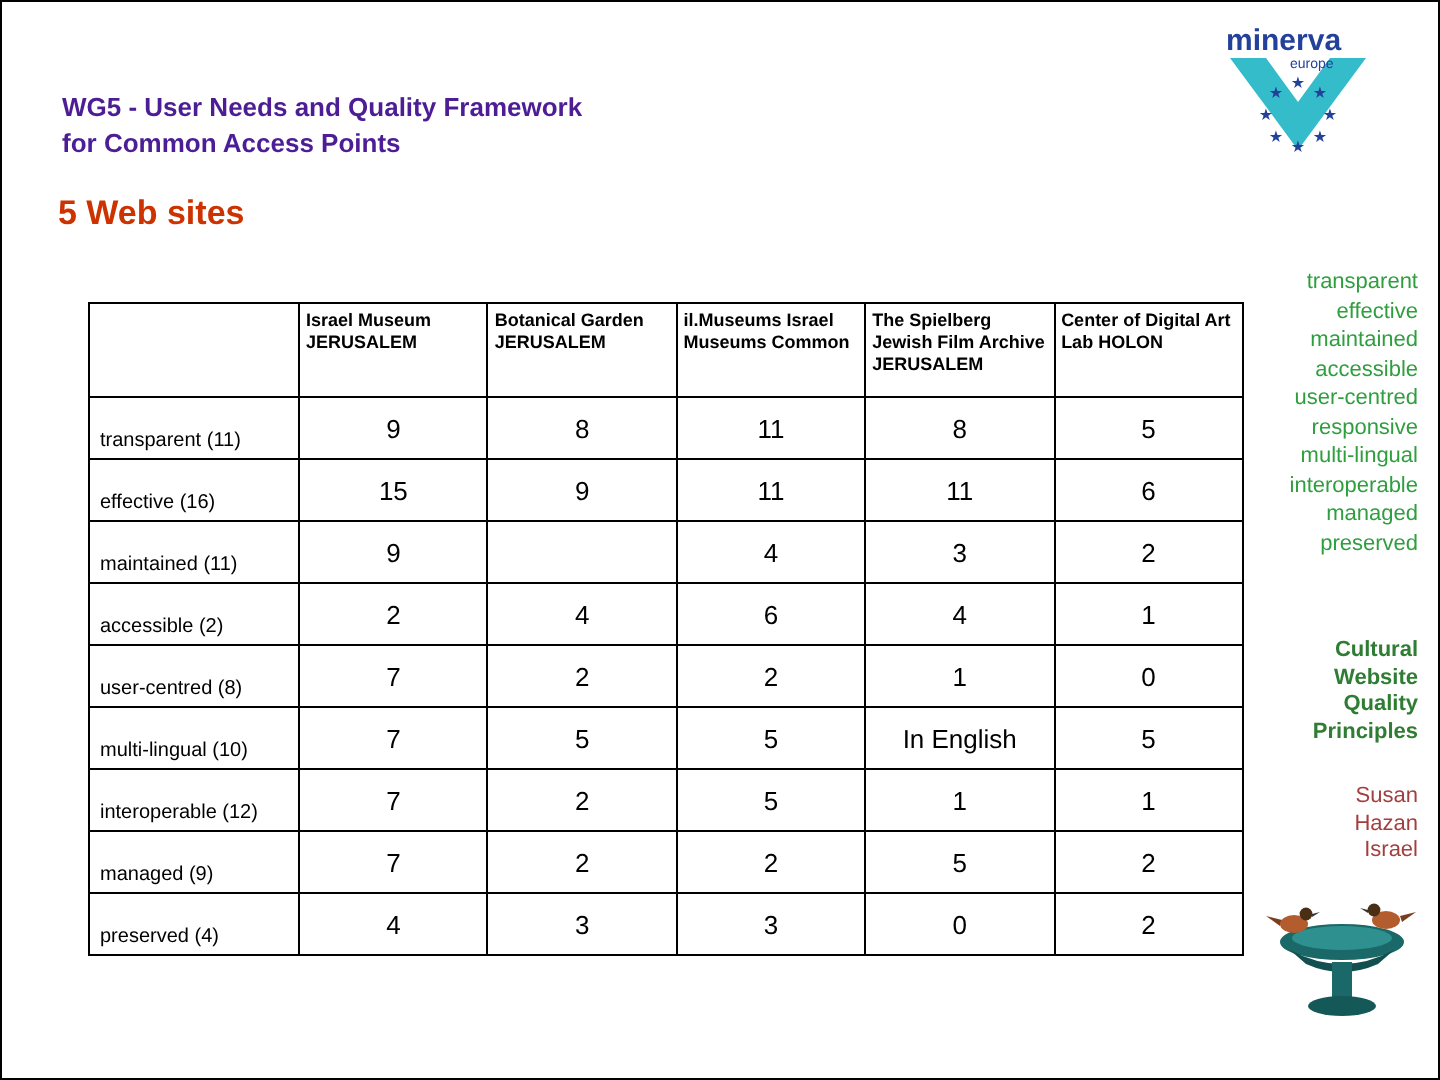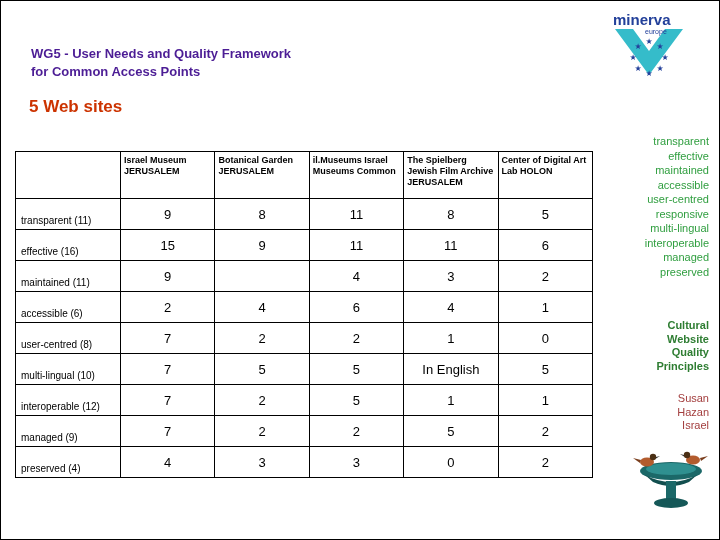--- a/index.html
+++ b/index.html
@@ -1,20 +1,20 @@
 <!DOCTYPE html>
 <html><head>
 <meta charset="utf-8">
 <style>
   html,body{margin:0;padding:0;background:#9a9a9a;}
   .slide{position:relative;width:720px;height:540px;background:#ffffff;border:1px solid #000;
          box-sizing:border-box;font-family:"Liberation Sans",sans-serif;overflow:hidden;}
   .title{position:absolute;left:30px;top:44px;font-size:13px;font-weight:bold;color:#4c1d95;line-height:1.35;}
   .section-heading{position:absolute;left:28px;top:96px;font-size:17px;font-weight:bold;color:#cc3300;}
-  .table-wrap{position:absolute;left:14px;top:150px;width:578px;}
+  .table-wrap{position:absolute;left:43px;top:150px;width:578px;}
   table{border-collapse:collapse;width:100%;table-layout:fixed;}
   th,td{border:1px solid #000;}
   th{font-size:9px;font-weight:bold;text-align:left;vertical-align:top;padding:3px;height:40px;line-height:1.2;color:#000;}
   td.label{font-size:10px;text-align:left;vertical-align:bottom;padding:1px 2px 3px 5px;color:#000;}
   td.val{font-size:13px;text-align:center;vertical-align:middle;height:30px;padding:0;color:#000;}
   .principles{position:absolute;right:10px;top:133px;text-align:right;color:#2f9e3f;font-size:11px;line-height:14.5px;}
   .caption{position:absolute;right:10px;top:318px;text-align:right;color:#2e7d32;font-weight:bold;font-size:11px;line-height:13.5px;}
   .credit{position:absolute;right:10px;top:391px;text-align:right;color:#a33e3e;font-weight:normal;font-size:11px;line-height:13.5px;margin-left:48px;}
   .logo{position:absolute;top:10px;right:26px;width:88px;height:68px;}
   .birds{position:absolute;right:4px;bottom:22px;width:88px;height:82px;}
@@ -88,21 +88,21 @@
         </tr>
         <tr>
           <td class="label">maintained (11)</td>
           <td class="val">9</td>
           <td class="val"></td>
           <td class="val">4</td>
           <td class="val">3</td>
           <td class="val">2</td>
         </tr>
         <tr>
-          <td class="label">accessible (6)</td>
+          <td class="label">accessible (2)</td>
           <td class="val">2</td>
           <td class="val">4</td>
           <td class="val">6</td>
           <td class="val">4</td>
           <td class="val">1</td>
         </tr>
         <tr>
           <td class="label">user-centred (8)</td>
           <td class="val">7</td>
           <td class="val">2</td>

